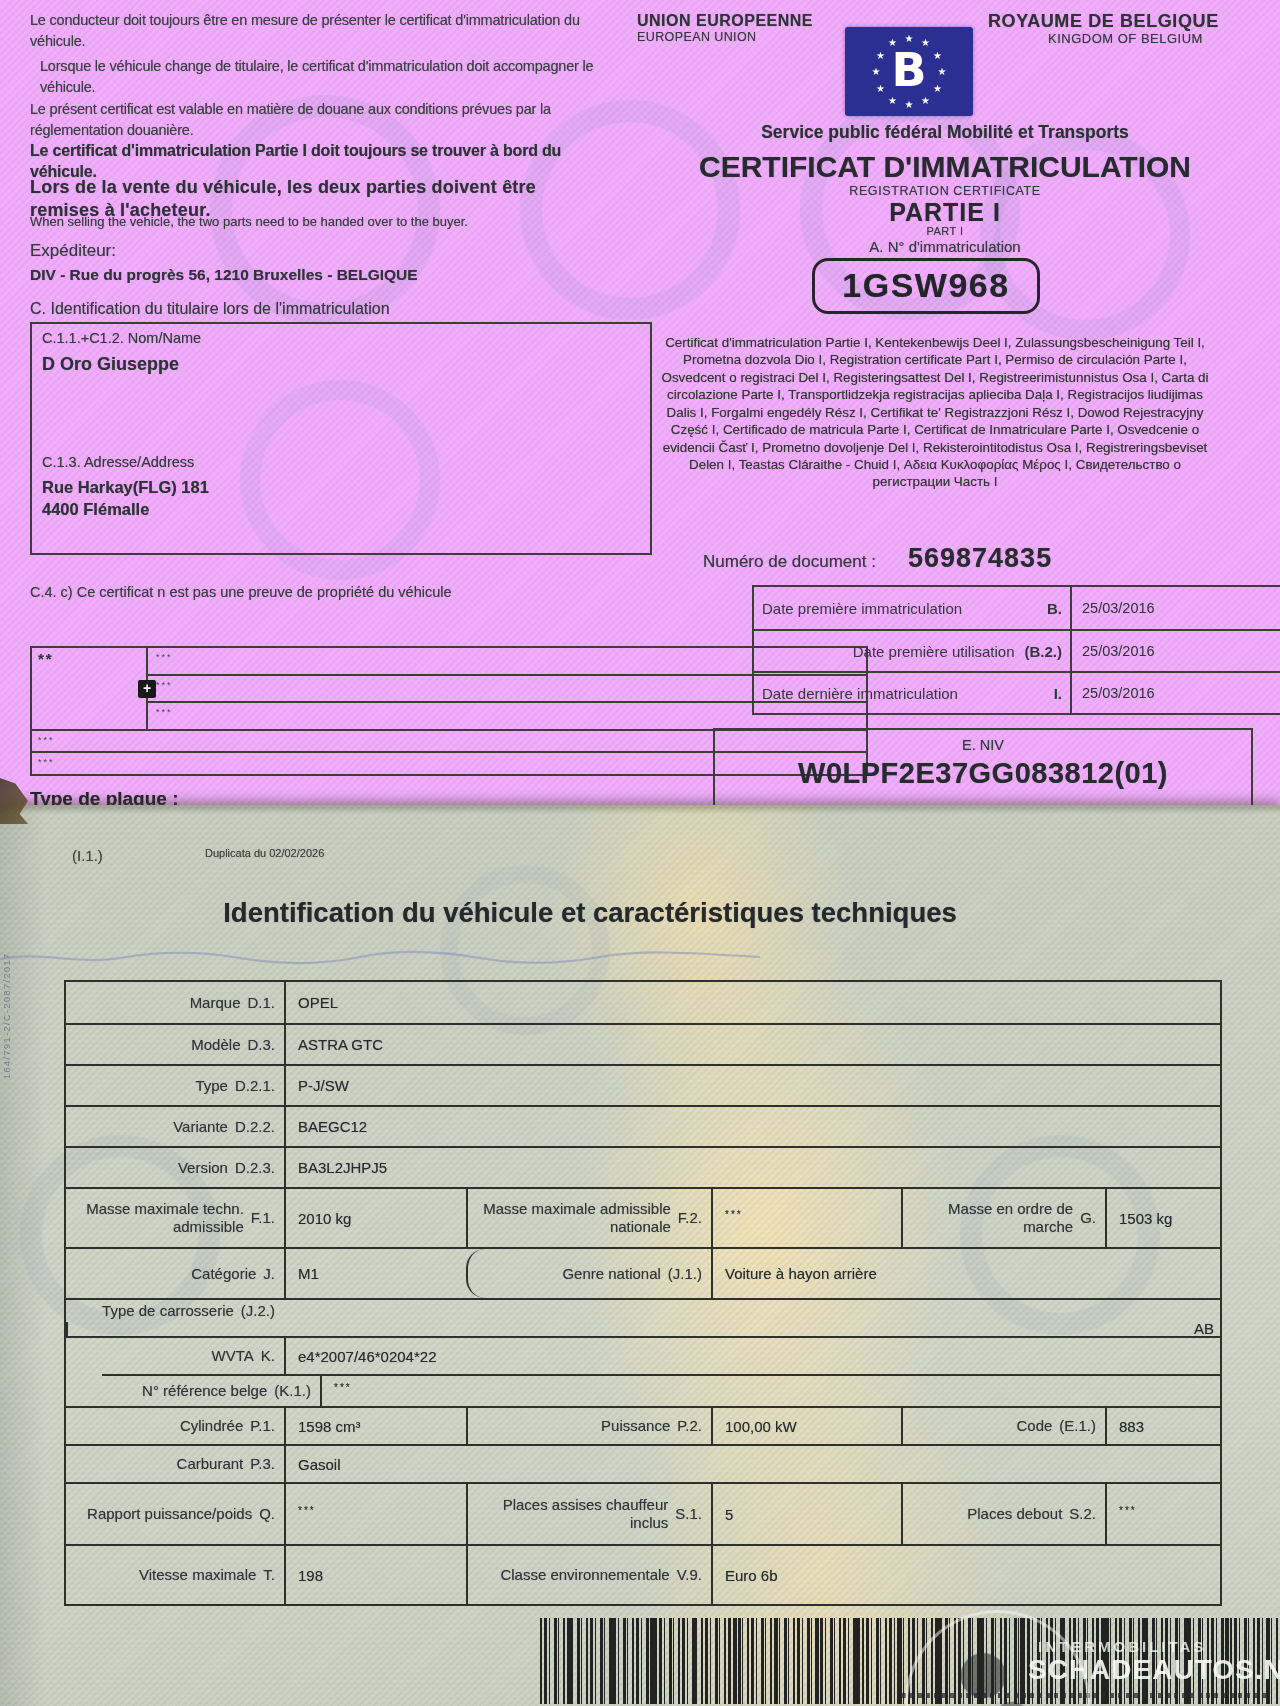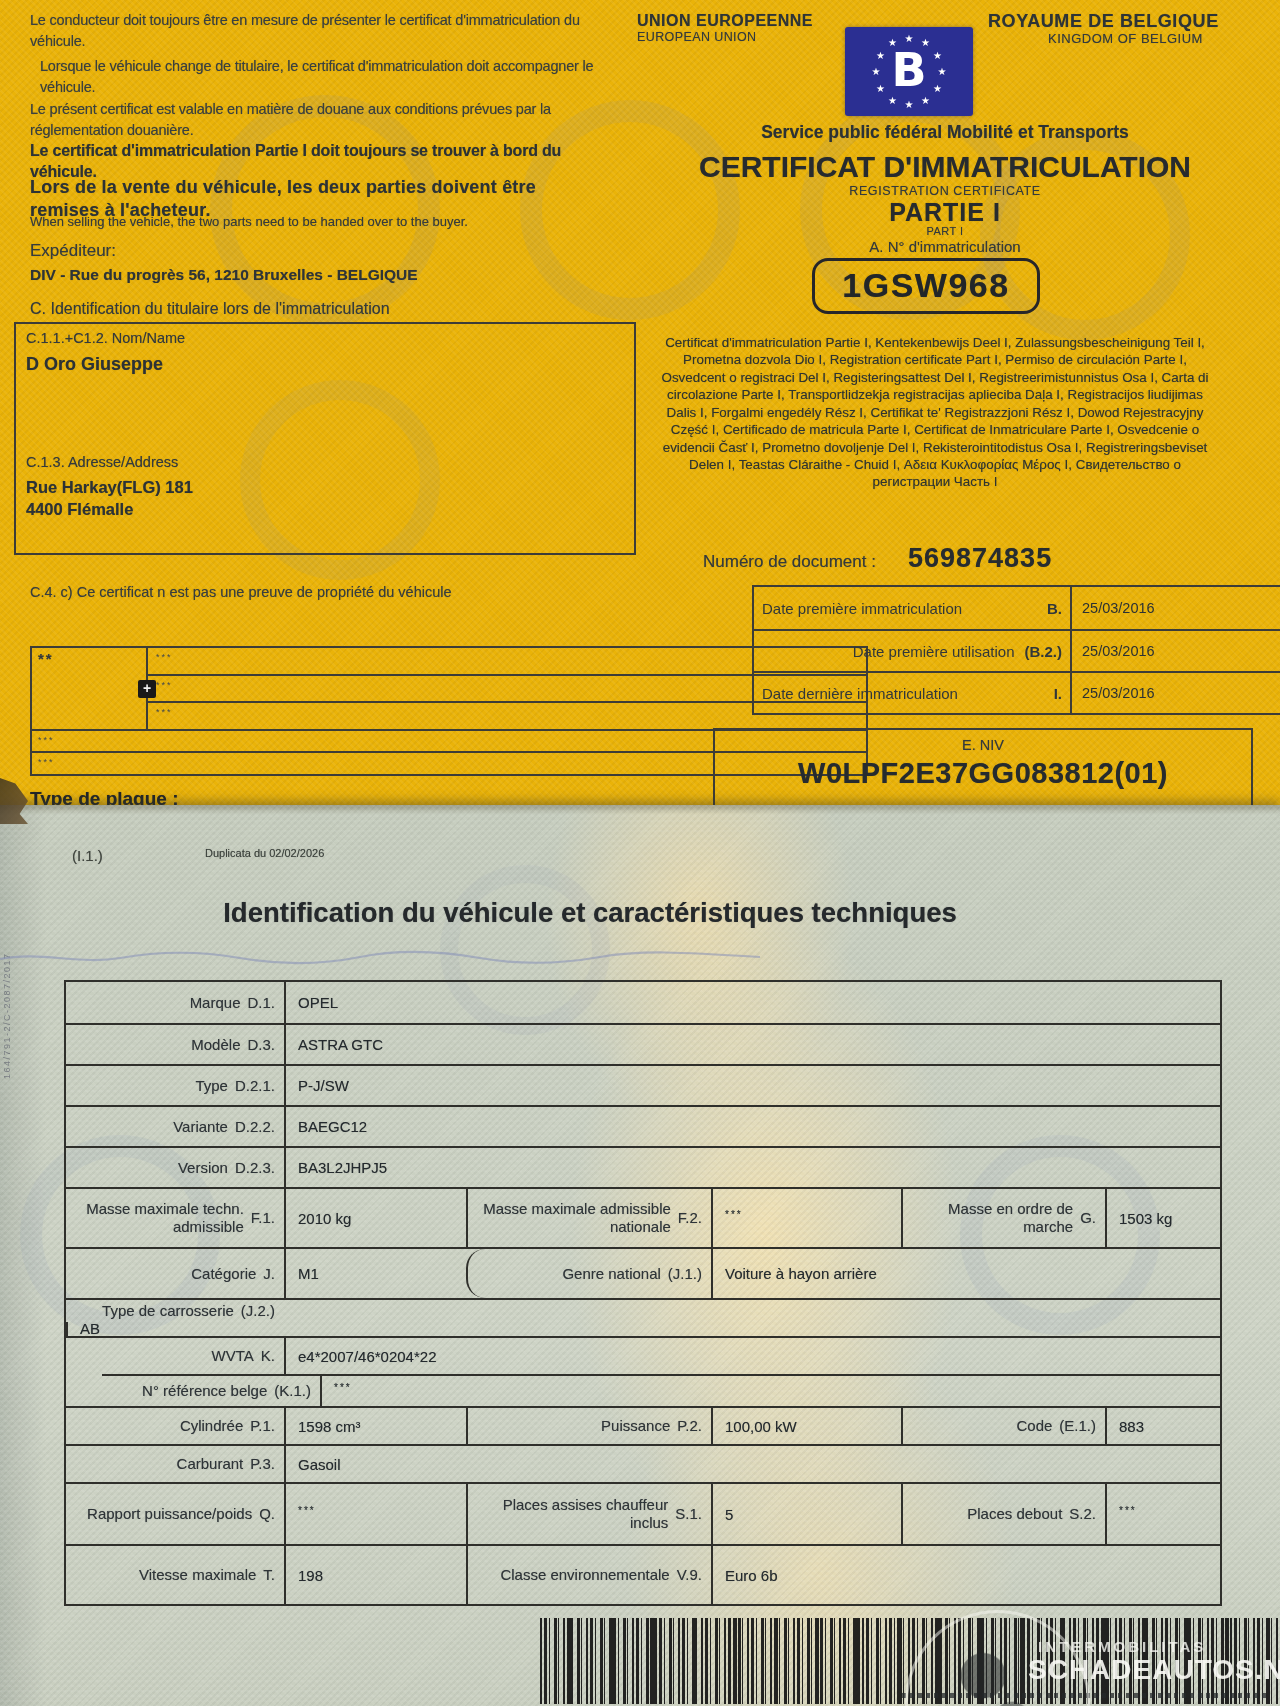--- a/index.html
+++ b/index.html
@@ -2,21 +2,21 @@
 <html><head>
 <meta charset="utf-8">
 <style>
   html,body{margin:0;padding:0;}
   .page{position:relative;width:1280px;height:1706px;overflow:hidden;
         font-family:"Liberation Sans", sans-serif;background:#9aa29a;}
   .page *{box-sizing:border-box;}
 
   
   .doc1{position:absolute;left:0;top:0;width:1280px;height:820px;overflow:hidden;z-index:1;
-    background-color:#eab308;
+    background-color:#f0abfc;
     background-image:
       radial-gradient(ellipse 430px 300px at 1090px 290px, rgba(236,184,116,.78), rgba(236,184,116,0) 70%),
       radial-gradient(ellipse 390px 270px at 430px 470px, rgba(240,198,136,.62), rgba(240,198,136,0) 70%),
       radial-gradient(ellipse 420px 70px at 960px 128px, rgba(238,241,238,.55), rgba(238,241,238,0) 75%),
       radial-gradient(ellipse 300px 520px at 10px 430px, rgba(118,138,178,.28), rgba(118,138,178,0) 70%),
       radial-gradient(ellipse 500px 160px at 250px 780px, rgba(100,120,160,.18), rgba(100,120,160,0) 75%),
       linear-gradient(180deg,#a6ac a3 0%, #aeb4a9 45%, #aeb3a8 100%);
     color:#343a3c;
   }
   .texture{position:absolute;inset:0;pointer-events:none;
@@ -135,21 +135,21 @@
     <div class="t para" style="left:30px;top:10px;">Le conducteur doit toujours être en mesure de présenter le certificat d'immatriculation du véhicule.</div>
     <div class="t para" style="left:30px;top:56px;margin-left:10px;">Lorsque le véhicule change de titulaire, le certificat d'immatriculation doit accompagner le véhicule.</div>
     <div class="t para" style="left:30px;top:99px;">Le présent certificat est valable en matière de douane aux conditions prévues par la réglementation douanière.</div>
     <div class="t para boldpara" style="left:30px;top:141px;font-size:16px;width:540px;line-height:1.3;">Le certificat d'immatriculation Partie I doit toujours se trouver à bord du véhicule.</div>
     <div class="t para boldpara" style="left:30px;top:176px;font-size:18px;width:555px;line-height:1.25;letter-spacing:.2px;">Lors de la vente du véhicule, les deux parties doivent être remises à l'acheteur.</div>
     <div class="t small-en" style="left:30px;top:214px;width:560px;">When selling the vehicle, the two parts need to be handed over to the buyer.</div>
     <div class="t" style="left:30px;top:241px;font-size:17px;color:#363c3e;">Expéditeur:</div>
     <div class="t" style="left:30px;top:266px;font-size:15.5px;font-weight:bold;color:#2e3437;">DIV - Rue du progrès 56, 1210 Bruxelles - BELGIQUE</div>
     <div class="t" style="left:30px;top:300px;font-size:16px;color:#333a3c;">C. Identification du titulaire lors de l'immatriculation</div>
 
-    <div class="cbox" style="left:14px;top:322px;width:622px;height:233px;">
+    <div class="cbox" style="left:30px;top:322px;width:622px;height:233px;">
       <div class="t" style="left:10px;top:6px;font-size:14.5px;">C.1.1.+C1.2. Nom/Name</div>
       <div class="t" style="left:10px;top:30px;font-size:18px;font-weight:bold;color:#2c3235;">D Oro Giuseppe</div>
       <div class="t" style="left:10px;top:130px;font-size:14.5px;">C.1.3. Adresse/Address</div>
       <div class="t" style="left:10px;top:154px;font-size:16.5px;font-weight:bold;color:#2c3235;">Rue Harkay(FLG) 181</div>
       <div class="t" style="left:10px;top:176px;font-size:16.5px;font-weight:bold;color:#2c3235;">4400 Flémalle</div>
     </div>
 
     <div class="t" style="left:30px;top:584px;font-size:14.5px;color:#383e3e;">C.4. c) Ce certificat n est pas une preuve de propriété du véhicule</div>
 
     <div class="mtable" style="left:30px;top:646px;width:838px;height:130px;">
@@ -346,21 +346,21 @@
           </div>
           <div class="tcell tvalue" style="border-left: 2px solid rgb(47, 47, 43); flex: 1 1 0%; min-width: 0px;">
             <span>Voiture à hayon arrière</span>
           </div>
         </div>
         <div class="trow" style="height: 38px; border-top: 2px solid rgb(47, 47, 43); flex-direction: column;">
           <div class="tcell tlabel" style="width: 218px;">
             <span class="lt">Type de carrosserie</span>
             <span class="lc">(J.2.)</span>
           </div>
-          <div class="tcell tvalue" style="border-left: 2px solid rgb(47, 47, 43); flex: 1 1 0%; min-width: 0px;">
+          <div class="tcell tvalue" style="border-left: 2px solid rgb(47, 47, 43); flex: 1 1 0%; min-width: 0px; justify-content: flex-end;">
             <span>AB</span>
           </div>
         </div>
         <div class="trow" style="height: 38px; border-top: 2px solid rgb(47, 47, 43);">
           <div class="tcell tlabel" style="width: 218px;">
             <span class="lt">WVTA</span>
             <span class="lc">K.</span>
           </div>
           <div class="tcell tvalue" style="border-left: 2px solid rgb(47, 47, 43); flex: 1 1 0%; min-width: 0px;">
             <span>e4*2007/46*0204*22</span>

